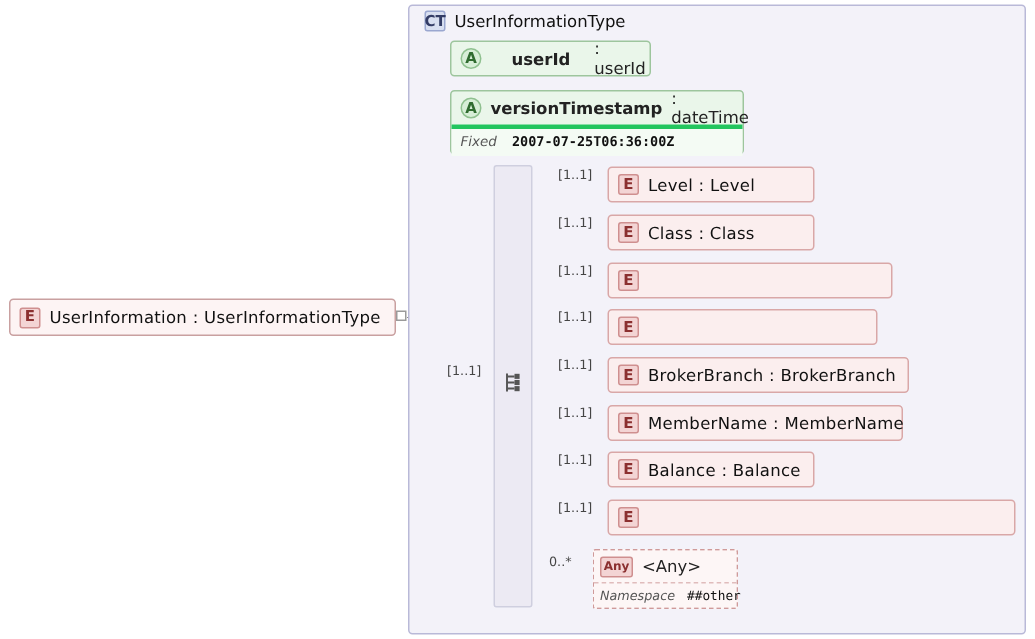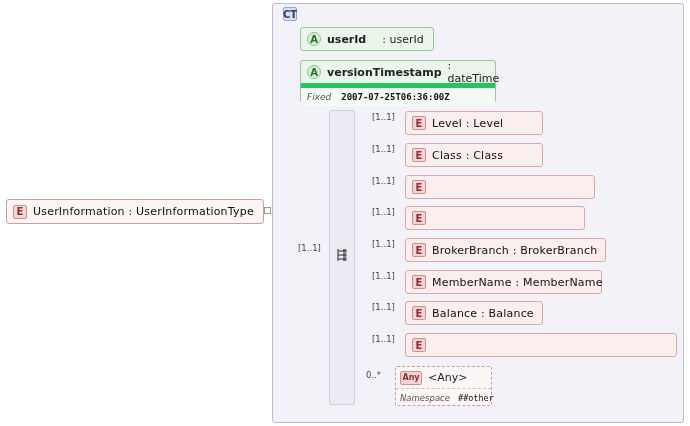--- a/index.html
+++ b/index.html
@@ -71,21 +71,21 @@
   .attrbox{
     position:absolute;box-sizing:border-box;
     border:1px solid #9dc59d;
     background:#eaf6ea;
     border-radius:3px;
   }
   .attrbox .row1{display:flex;align-items:center;height:22px;padding:0 6px;}
   .attrbox .fixedrow{
     display:flex;align-items:center;height:18px;
     padding:0 6px;
-    border-top:5px solid #22c55e;
+    border-top:3px solid #22c55e;
     background:#f4fbf4;
   }
   .fixed-kw{font-style:italic;color:#555;font-size:9px;margin-right:10px;}
   .fixed-val{font-family:"DejaVu Sans Mono","Liberation Mono",monospace;font-size:9px;color:#111;font-weight:bold;text-align:right;}
 
   #attr-userid{left:300px;top:27px;width:134px;height:24px;}
   #attr-versionts{left:300px;top:60px;width:196px;height:43px;}
 
   
   #sequence-bar{
@@ -164,26 +164,27 @@
 
   <div class="node" id="root-element">
     <span class="badge">E</span>
     <span class="lbl">UserInformation : UserInformationType</span>
   </div>
   <div class="stub" style="left:264px;top:207px;"></div>
 
   <div id="ct-container"></div>
   <div id="ct-header">
     <span class="badge ct">CT</span>
+    <span class="lbl">UserInformationType</span>
   </div>
 
   <div class="attrbox" id="attr-userid">
     <div class="row1">
       <span class="badge attr">A</span>
-      <span class="lbl" style="font-weight:bold;">userId</span>
+      <span class="lbl" style="font-weight:bold;margin-left:14px;">userId</span>
       <span class="lbl" style="margin-left:16px;">: userId</span>
     </div>
   </div>
 
   <div class="attrbox" id="attr-versionts">
     <div class="row1">
       <span class="badge attr">A</span>
       <span class="lbl" style="font-weight:bold;">versionTimestamp</span>
       <span class="lbl" style="margin-left:6px;">: dateTime</span>
     </div>

